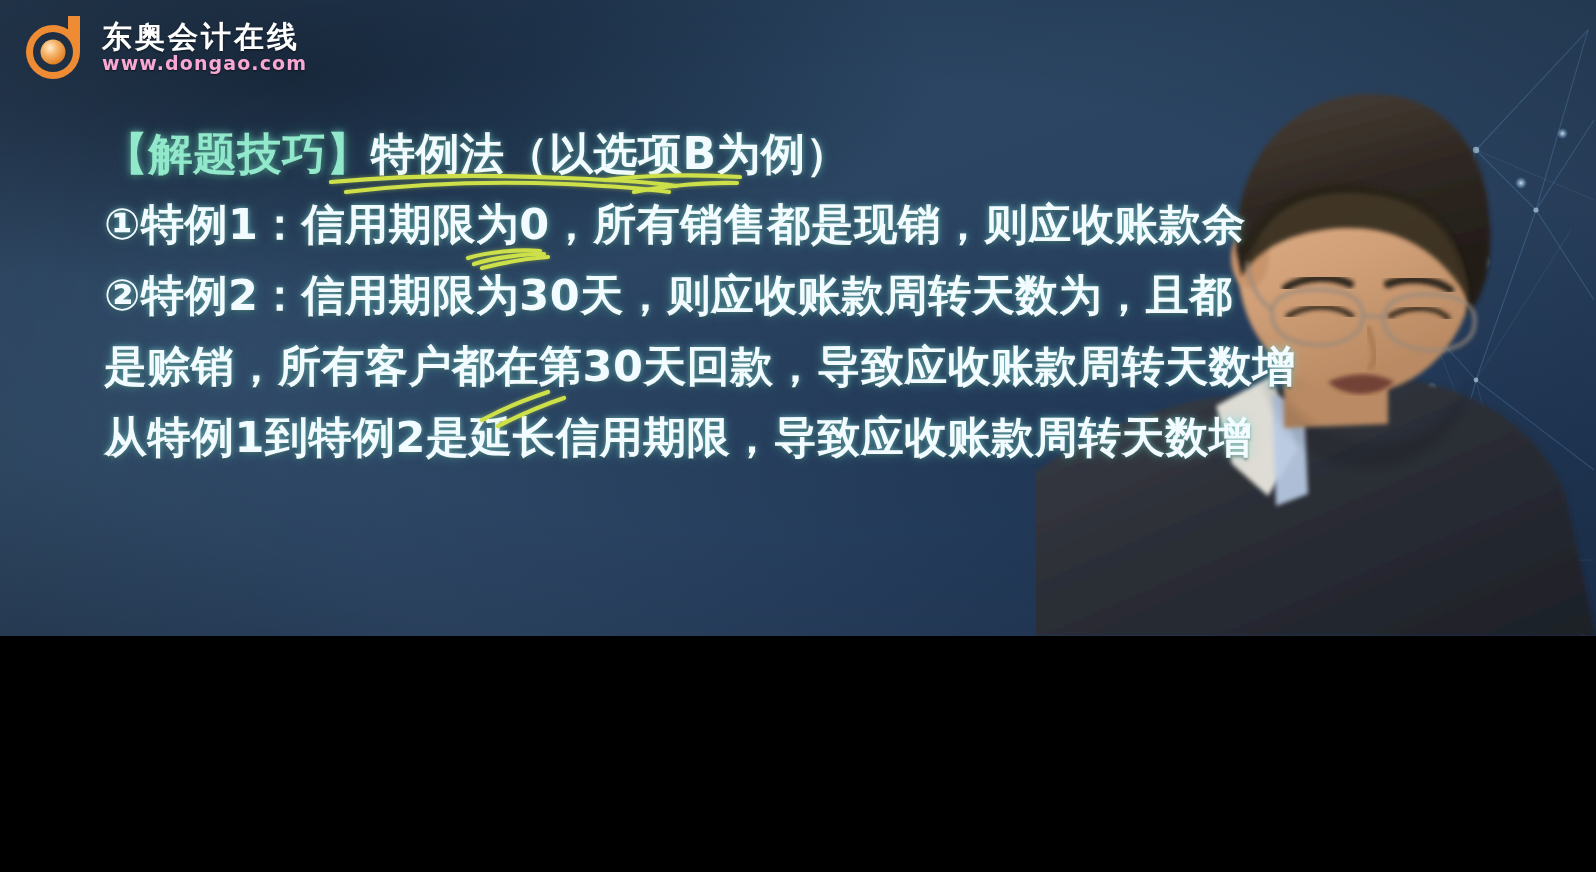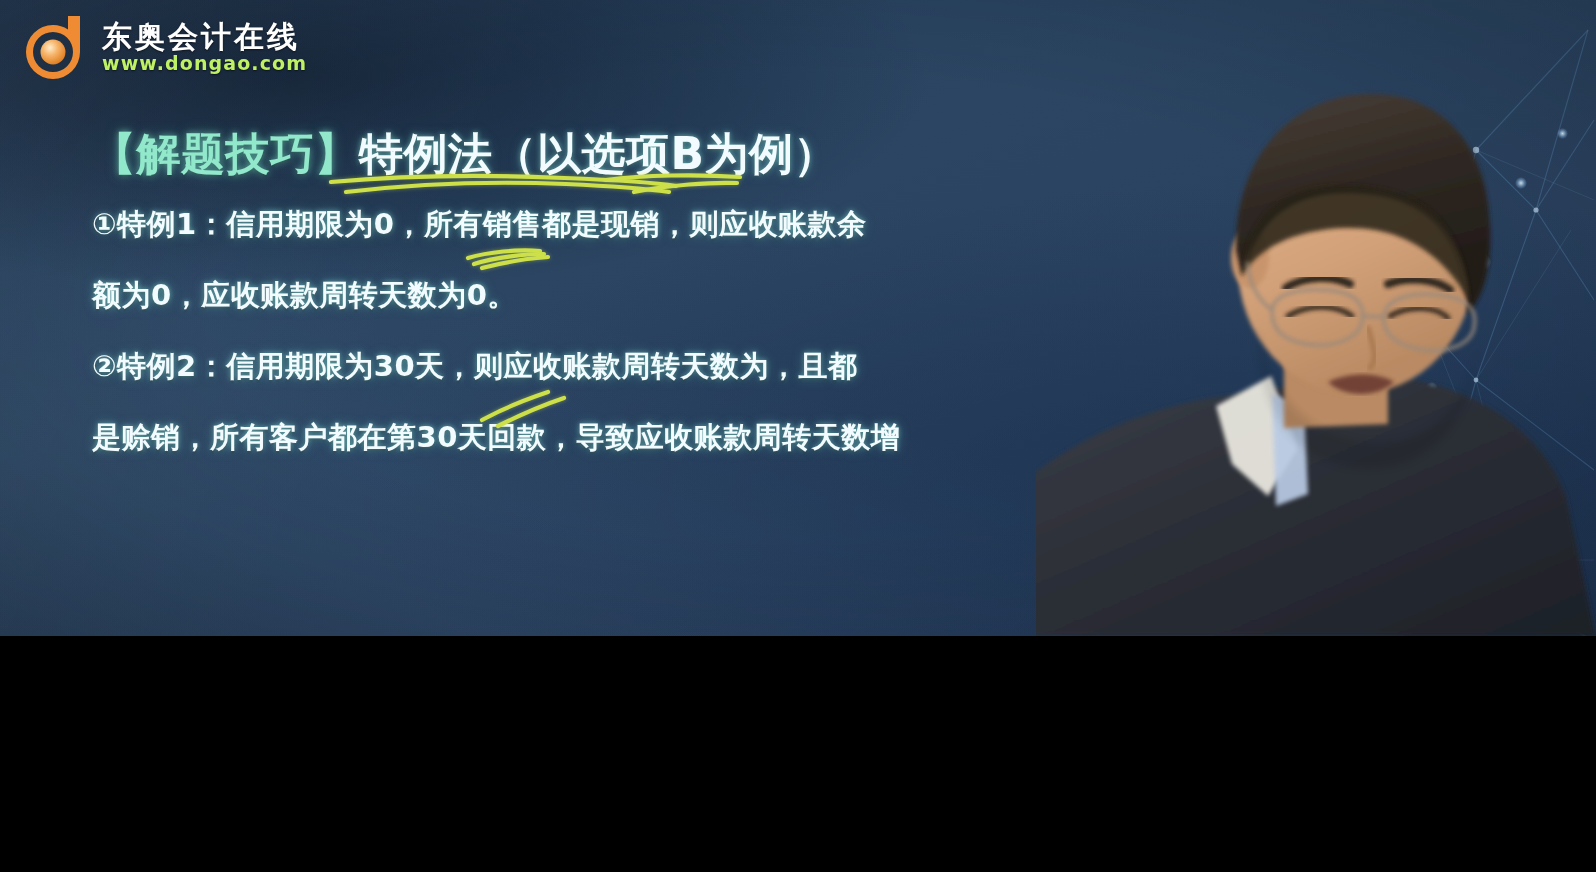--- a/index.html
+++ b/index.html
@@ -98,38 +98,38 @@
     font-weight: bold;
     color: #ffffff;
     letter-spacing: 3px;
     line-height: 1;
     text-shadow: 0 1px 2px rgba(0,0,0,.55);
     font-family: "DejaVu Sans", "Liberation Sans", sans-serif;
   }
   .logo-url {
     font-size: 19px;
     font-weight: bold;
-    color: #bef264;
+    color: #f9a8d4;
     letter-spacing: 1.1px;
     line-height: 1;
     text-shadow: 0 1px 2px rgba(0,0,0,.55);
     font-family: "DejaVu Sans", "Liberation Sans", sans-serif;
   }
 
   
   .slide-body {
     position: absolute;
-    left: 92px;
+    left: 104px;
     top: 118px;
     width: 1075px;
     z-index: 6;
   }
   .line {
     font-family: "DejaVu Sans", "Liberation Sans", sans-serif;
-    font-size: 29px;
+    font-size: 43px;
     font-weight: 700;
     line-height: 71px;
     color: #f2fbff;
     white-space: nowrap;
     letter-spacing: .5px;
     text-shadow:
       0 0 5px rgba(150,240,225,0.55),
       0 0 12px rgba(110,210,210,0.35),
       0 2px 3px rgba(0,0,0,0.45);
   }
@@ -344,23 +344,23 @@
     </div>
     <div class="logo-text">
       <div class="logo-cn">东奥会计在线</div>
       <div class="logo-url">www.dongao.com</div>
     </div>
   </div>
 
   <div class="slide-body">
     <div class="line title"><span class="tok-accent">【解题技巧】</span><span>特例法（以选项B为例）</span></div>
     <div class="line">①特例1：信用期限为0，所有销售都是现销，则应收账款余</div>
-    <div class="line">额为0，应收账款周转天数为0。</div>
     <div class="line">②特例2：信用期限为30天，则应收账款周转天数为，且都</div>
     <div class="line">是赊销，所有客户都在第30天回款，导致应收账款周转天数增</div>
+    <div class="line">从特例1到特例2是延长信用期限，导致应收账款周转天数增</div>
   </div>
 
   <div class="annot" style="left:328px; top:168px; width:420px; height:36px;">
     <svg viewBox="0 0 420 36">
       <path class="stroke" d="M3,14 C70,8 150,6 236,10 C288,12 330,15 348,18"></path>
       <path class="stroke" d="M18,24 C86,16 166,13 238,16 C282,18 320,21 341,24" stroke-width="3.4"></path>
     </svg>
   </div>
 
   <div class="annot" style="left:604px; top:168px; width:160px; height:34px;">

